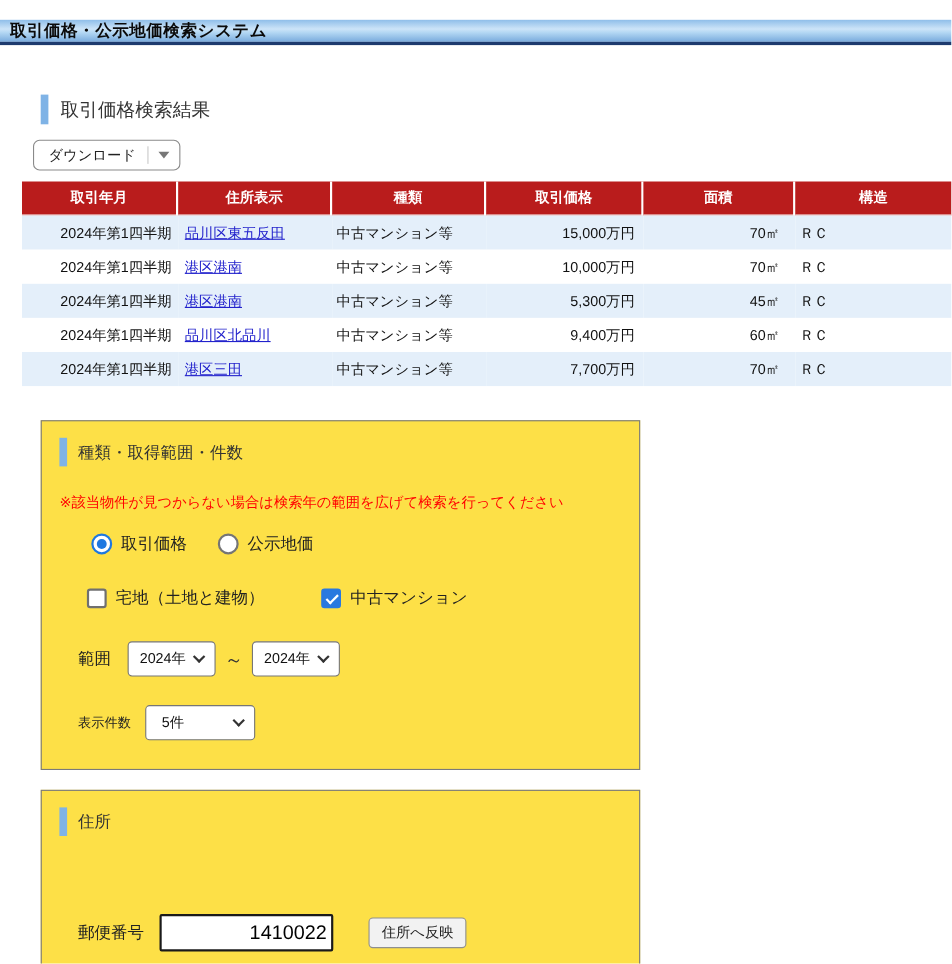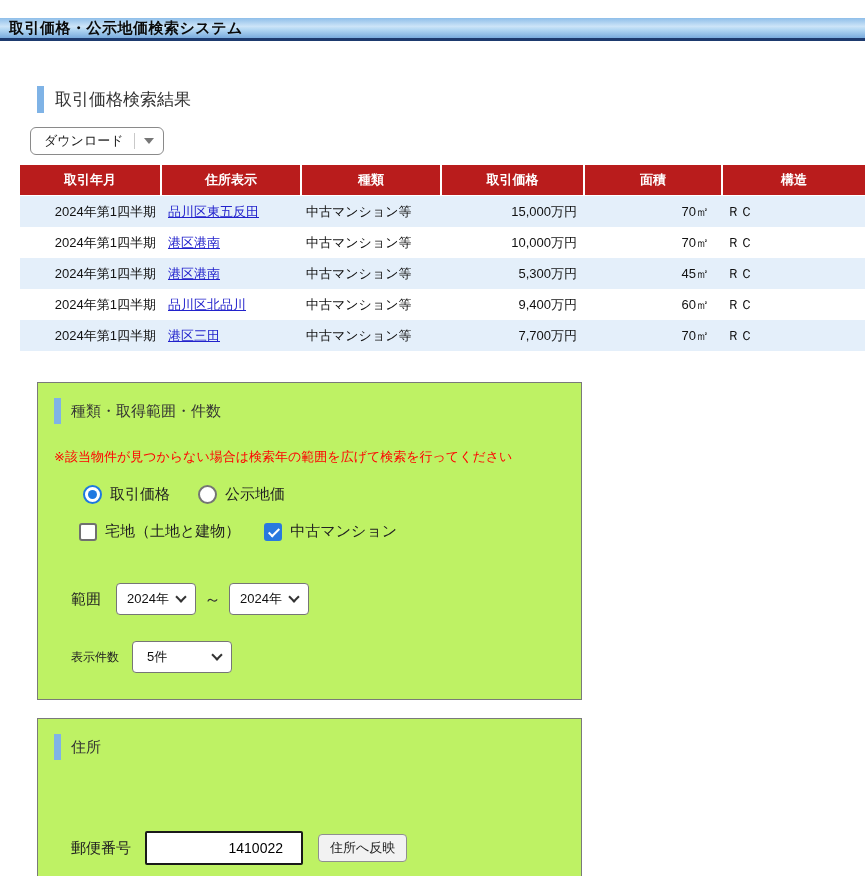--- a/index.html
+++ b/index.html
@@ -54,41 +54,41 @@
   td.c-address { text-align: left; padding-left: 6px; }
   td.c-type { text-align: left; padding-left: 4px; }
   td.c-price { text-align: right; padding-right: 8px; }
   td.c-area { text-align: right; padding-right: 14px; }
   td.c-structure { text-align: left; padding-left: 4px; }
   td.c-address a { color: #2222CC; text-decoration: underline; cursor: pointer; }
 
   
   .panel {
     position: absolute; left: 37px; width: 545px;
-    background: #bef264; border: 1px solid #7a7a7a;
+    background: #fde047; border: 1px solid #7a7a7a;
   }
   .panel.criteria { top: 382px; height: 318px; }
   .panel.address { top: 718px; height: 190px; }
   .panel-title { position: absolute; left: 16px; top: 15px; display: flex; align-items: center; }
   .panel-title .accent-bar { height: 26px; }
   .panel-title .txt { font-size: 15px; color: #333; margin-left: 10px; }
   .panel-note { position: absolute; left: 16px; top: 65px; font-size: 13px; color: #FF0000; white-space: nowrap; }
 
   .row { position: absolute; display: flex; align-items: center; }
 
   
   .radio-row { left: 45px; top: 102px; }
   .radio-item { display: flex; align-items: center; cursor: pointer; margin-right: 28px; }
   .radio-circle { width: 19px; height: 19px; border-radius: 50%; background: #fff; border: 2px solid #757575; position: relative; flex: none; }
   .radio-circle.checked { border-color: #1E78E0; }
   .radio-circle.checked::after { content: ""; position: absolute; left: 3px; top: 3px; width: 9px; height: 9px; border-radius: 50%; background: #1E78E0; }
   .ctl-label { font-size: 15px; color: #222; margin-left: 8px; }
 
   
-  .check-row { left: 41px; top: 139px; }
+  .check-row { left: 41px; top: 151px; gap: 28px; }
   .check-item { display: flex; align-items: center; cursor: pointer; margin-right: 24px; }
   .checkbox { width: 18px; height: 18px; border-radius: 3px; background: #fff; border: 2px solid #707070; position: relative; flex: none; }
   .checkbox.checked { background: #2979DF; border-color: #2979DF; }
   .checkbox.checked::after { content: ""; position: absolute; left: 5px; top: 1px; width: 4px; height: 9px; border: solid #fff; border-width: 0 2px 2px 0; transform: rotate(45deg); }
 
   
   .select {
     height: 32px; background: #fff; border: 1px solid #767676; border-radius: 4px;
     display: inline-flex; align-items: center; justify-content: space-between;
     padding: 0 10px; cursor: pointer;
@@ -103,25 +103,25 @@
 
   .count-row { left: 33px; top: 258px; }
   .count-row .lab { font-size: 12px; color: #222; margin-right: 13px; }
   .count-row .select { width: 100px; padding-left: 14px; }
 
   
   .postal-row { left: 33px; top: 112px; }
   .postal-row .lab { font-size: 15px; color: #222; margin-right: 14px; }
   .postal-input {
     width: 158px; height: 34px; border: 2px solid #1a1a1a; border-radius: 2px;
-    background: #fff; font-size: 14px; text-align: right; padding: 0 18px;
+    background: #fff; font-size: 18px; text-align: right; padding: 0 4px;
     font-family: "Liberation Sans", "DejaVu Sans", sans-serif;
   }
   .reflect-btn {
-    margin-left: 15px; height: 28px; padding: 0 11px;
+    margin-left: 32px; height: 28px; padding: 0 11px;
     background: #f2f2f2; border: 1px solid #8f8f8f; border-radius: 4px;
     font-size: 13px; color: #222; cursor: pointer;
     font-family: "Liberation Sans", "DejaVu Sans", sans-serif;
   }
 </style>
 </head>
 <body>
 
 <div class="topbar">
   <span class="title">取引価格・公示地価検索システム</span>

